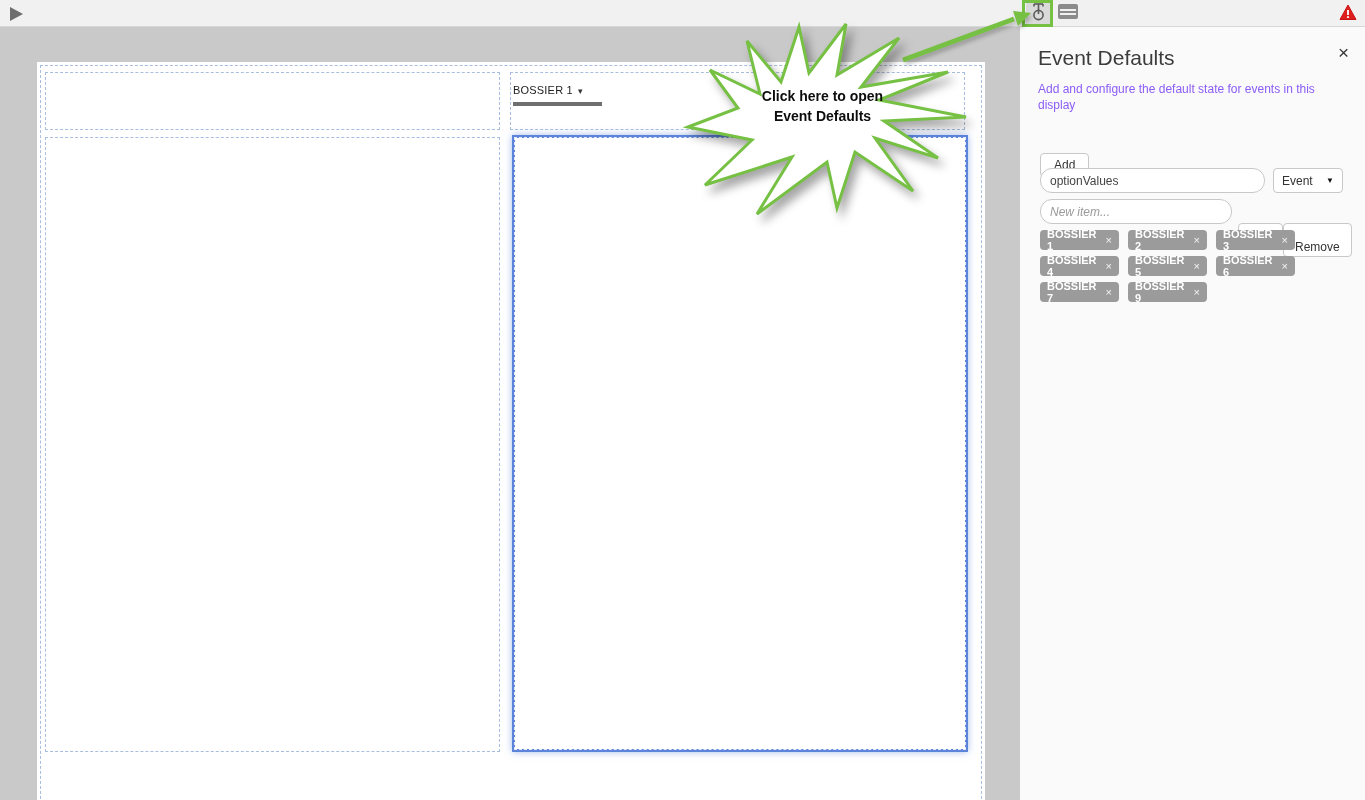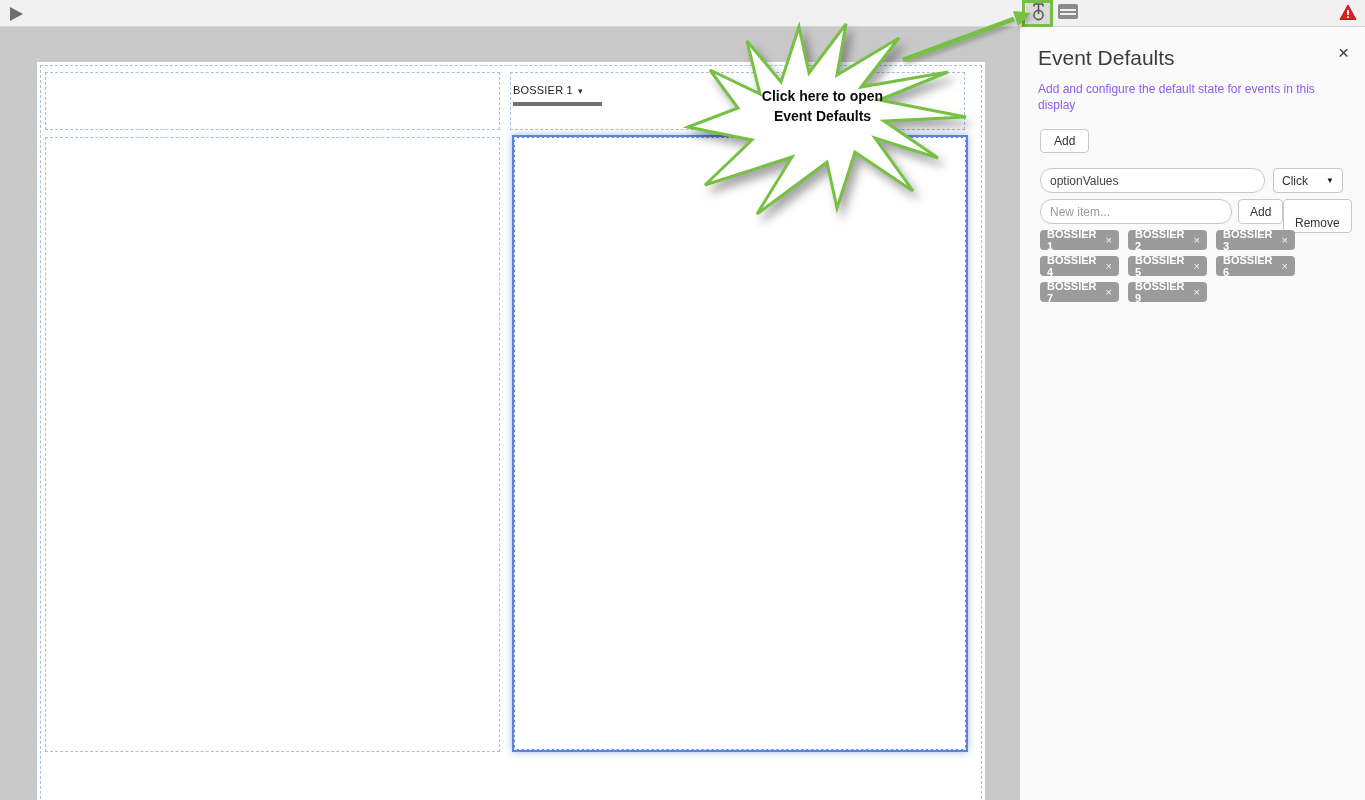--- a/index.html
+++ b/index.html
@@ -51,31 +51,31 @@
   
   .panel { position:absolute; left:1020px; top:27px; width:345px; height:773px;
            background:#fafafa; z-index:6; }
   .panel-close { position:absolute; right:16px; top:16px; font-size:19px; color:#3a3a3a;
                  cursor:pointer; line-height:1; font-weight:400; }
   .panel-title { position:absolute; left:18px; top:19px; font-size:21px; color:#3c3c3c;
                  font-weight:400; }
   .panel-desc { position:absolute; left:18px; top:54px; width:305px; font-size:12px;
                 color:#8b5cf6; line-height:1.35; }
   .btn { background:#ffffff; border:1px solid #c8c8c8; border-radius:4px; font-size:12px;
-         color:#333; cursor:pointer; font-family:inherit; }
+         color:#333; cursor:pointer; font-family:inherit;margin-top:24px; }
   .btn-add-state { position:absolute; left:20px; top:102px; height:24px; padding:0 13px; }
   .txt { background:#ffffff; border:1px solid #c8c8c8; border-radius:12px; font-size:12px;
          color:#444; padding:0 9px; font-family:inherit; height:25px; }
   .inp-option  { position:absolute; left:20px; top:141px; width:225px; }
   .sel-type { position:absolute; left:253px; top:141px; width:70px; height:25px;
               background:#fff; border:1px solid #c8c8c8; border-radius:4px; font-size:12px;
               color:#333; display:flex; align-items:center; justify-content:space-between;
               padding:0 8px; cursor:pointer; }
   .sel-type .caret { font-size:8px; color:#111; }
-  .inp-newitem { position:absolute; left:20px; top:172px; width:192px; }
+  .inp-newitem { position:absolute; left:20px; top:172px; width:192px;font-style:italic; }
   .inp-newitem::placeholder { color:#9a9a9a; }
   .btn-item-add    { position:absolute; left:218px; top:172px; height:25px; padding:0 11px; }
   .btn-item-remove { position:absolute; left:263px; top:172px; height:25px; padding:16px 11px; }
   .tag-list { position:absolute; left:20px; top:203px; width:300px; display:flex;
               flex-wrap:wrap; gap:6px 9px; }
   .tag { width:79px; height:20px; background:#9b9b9b; border-radius:4px; color:#fff;
          font-size:11px; font-weight:bold; display:flex; align-items:center;
          justify-content:space-between; padding:0 7px; cursor:pointer; }
   .tag-x { font-weight:normal; font-size:11px; color:rgba(255,255,255,.9); cursor:pointer; }
 
@@ -147,21 +147,21 @@
 <div class="panel">
   <div class="panel-close">×</div>
   <div class="panel-title">Event Defaults</div>
   <div class="panel-desc">Add and configure the default state for events in this display</div>
 
   <button class="btn btn-add-state">Add</button>
 
   <input class="txt inp-option" type="text" value="optionValues" style="">
 
   <div class="sel-type">
-    <span>Click</span>
+    <span>Event</span>
     <span class="caret">▼</span>
   </div>
 
   <input class="txt inp-newitem" type="text" placeholder="New item..." style="">
   <button class="btn btn-item-add">Add</button>
   <button class="btn btn-item-remove">Remove</button>
 
   <div class="tag-list" id="tag-list">
       <span class="tag">
       <span>BOSSIER 1</span>

